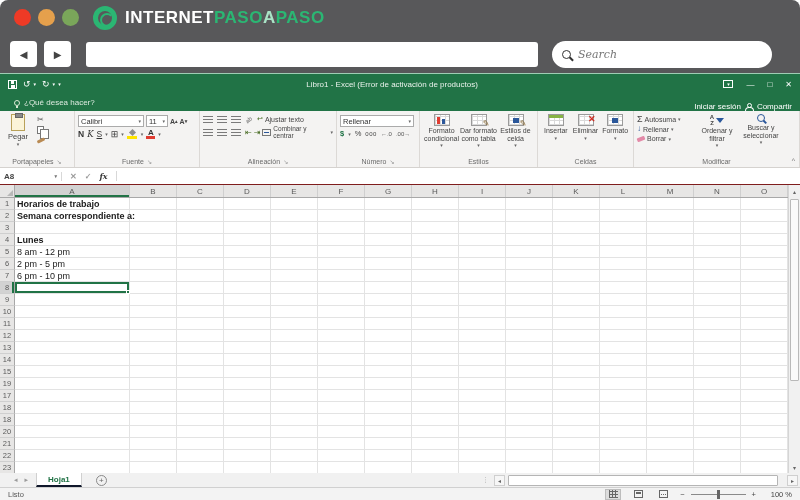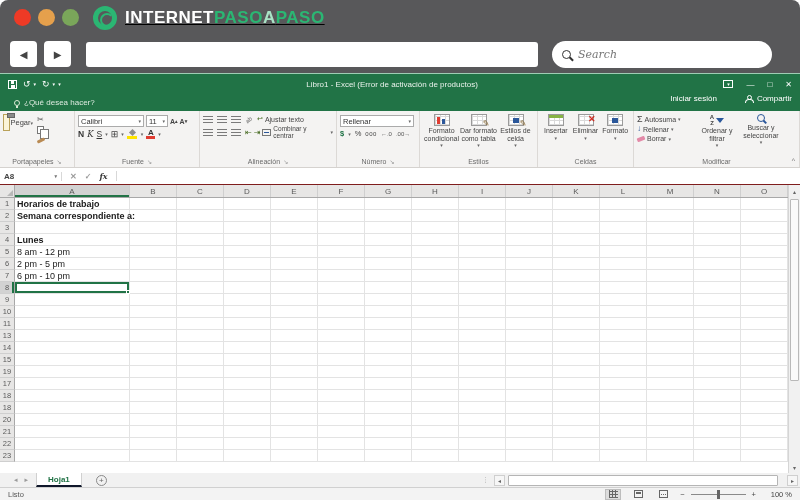--- a/index.html
+++ b/index.html
@@ -1,21 +1,21 @@
 <!DOCTYPE html>
 <html><head>
 <meta charset="utf-8">
 <style>
   * { box-sizing: border-box; margin: 0; padding: 0; }
   html,body { width:800px; height:500px; overflow:hidden; background:#fff;
     font-family:"Liberation Sans", sans-serif; }
 
   
   .topbar { height:35px; background:#58585a; border-radius:8px 8px 0 0;
-    display:flex; align-items:center; padding:12px 14px;text-decoration:underline; }
+    display:flex; align-items:center; padding:12px 14px; }
   .lights { display:flex; gap:7px; align-items:center; }
   .light { width:17px; height:17px; border-radius:50%; }
   .light.red { background:#ee3a26; } .light.orange { background:#e5a04c; }
   .light.green { background:#7aa65a; }
   .logo-badge { width:24px; height:24px; border:5px solid #2bb673; border-radius:50%;
     margin-left:14px; position:relative; }
   .logo-badge::after { content:""; position:absolute; left:2px; top:2px; width:10px; height:10px;
     border:2px solid #2bb673; border-radius:50%; border-right-color:transparent; }
   .brand { margin-left:8px; font-size:17px; font-weight:bold; letter-spacing:.5px; color:#fff; }
   .brand .g { color:#2bb673; } .brand .lg { color:#a9e3c6; }
@@ -48,41 +48,41 @@
   .i-ribbonopts { width:10px; height:8px; border:1px solid #fff; display:flex; align-items:center;
     justify-content:center; font-size:5px; }
 
   .tabrow { height:17px; background:#217346; display:flex; align-items:stretch;
     padding-left:4px; color:#fff; flex:0 0 auto; }
   .tab { font-size:8px; padding:3px 8px 0; display:flex; align-items:center; }
   .tab.active { background:#f4f3f2; color:#262626; }
   .help-area { display:flex; align-items:center; gap:4px; margin-left:10px; font-size:8px; color:#dceadf; }
   .bulb { width:6px; height:6px; border:1px solid #dcead f; border:1px solid #dcead5; border-radius:50%; position:relative; }
   .bulb::after { content:""; position:absolute; bottom:-3px; left:1px; width:2px; height:2px; background:#dcead5; }
-  .tabrow-right { margin-left:auto; display:flex; align-items:flex-start; gap:28px; padding-right:8px; font-size:8px; }
+  .tabrow-right { margin-left:auto; display:flex; align-items:flex-end; gap:4px; padding-right:8px; font-size:8px; }
   .person { width:8px; height:8px; position:relative; }
   .person::before { content:""; position:absolute; top:0; left:2px; width:3px; height:3px;
     border:1px solid #fff; border-radius:50%; }
   .person::after { content:""; position:absolute; bottom:0; left:0; width:7px; height:3px;
     border:1px solid #fff; border-bottom:none; border-radius:4px 4px 0 0; }
 
   
   .ribbon { height:57px; background:#f4f3f2; border-bottom:1px solid #d5d2cf; display:flex;
     color:#444; flex:0 0 auto; position:relative; }
   .rgroup { display:flex; flex-direction:column; border-right:1px solid #dcd9d6; padding:2px 3px 0; }
   .rg-content { flex:1; display:flex; align-items:flex-start; }
   .rg-label { height:12px; display:flex; align-items:center; justify-content:center; gap:3px;
     font-size:7px; color:#6b6b6b; }
   .launcher { font-size:6px; color:#8a8a8a; }
 
   .g-porta { width:75px; } .g-fuente { width:125px; } .g-alinea { width:137px; }
   .g-numero { width:83px; } .g-estilos { width:118px; } .g-celdas { width:96px; }
   .g-modif { flex:1; }
 
-  .paste-big { display:flex; align-items:center; width:30px; font-size:7.5px; }
+  .paste-big { display:flex; flex-direction:column; align-items:center; width:30px; font-size:7.5px; }
   .i-clip { width:14px; height:17px; background:#fbf4d8; border:1px solid #b9a159; position:relative; margin:1px 0; }
   .i-clip::before { content:""; position:absolute; top:-2px; left:3px; width:6px; height:3px;
     background:#8a8a8a; border:1px solid #666; }
   .mini-col { display:flex; flex-direction:column; gap:2px; margin-left:4px; padding-top:2px; font-size:8px; color:#555; }
   .mini-col .row { display:flex; align-items:center; gap:2px; }
   .i-copy { width:7px; height:8px; border:1px solid #777; background:#fff; position:relative; }
   .i-copy::after { content:""; position:absolute; left:2px; top:2px; width:7px; height:8px;
     border:1px solid #777; background:#fff; }
   .i-brush { width:8px; height:3px; background:#b98a53; border-radius:1px; margin-top:3px; transform:rotate(-25deg); }
 
@@ -762,20 +762,38 @@
             <div class="cell"></div>
             <div class="cell"></div>
             <div class="cell"></div>
             <div class="cell"></div>
             <div class="cell"></div>
             <div class="cell"></div>
             <div class="cell"></div>
             <div class="cell"></div>
           </div>
           <div class="grow">
+            <div class="rowh">12</div>
+            <div class="cell wide"></div>
+            <div class="cell"></div>
+            <div class="cell"></div>
+            <div class="cell"></div>
+            <div class="cell"></div>
+            <div class="cell"></div>
+            <div class="cell"></div>
+            <div class="cell"></div>
+            <div class="cell"></div>
+            <div class="cell"></div>
+            <div class="cell"></div>
+            <div class="cell"></div>
+            <div class="cell"></div>
+            <div class="cell"></div>
+            <div class="cell"></div>
+          </div>
+          <div class="grow">
             <div class="rowh">13</div>
             <div class="cell wide"></div>
             <div class="cell"></div>
             <div class="cell"></div>
             <div class="cell"></div>
             <div class="cell"></div>
             <div class="cell"></div>
             <div class="cell"></div>
             <div class="cell"></div>
             <div class="cell"></div>

